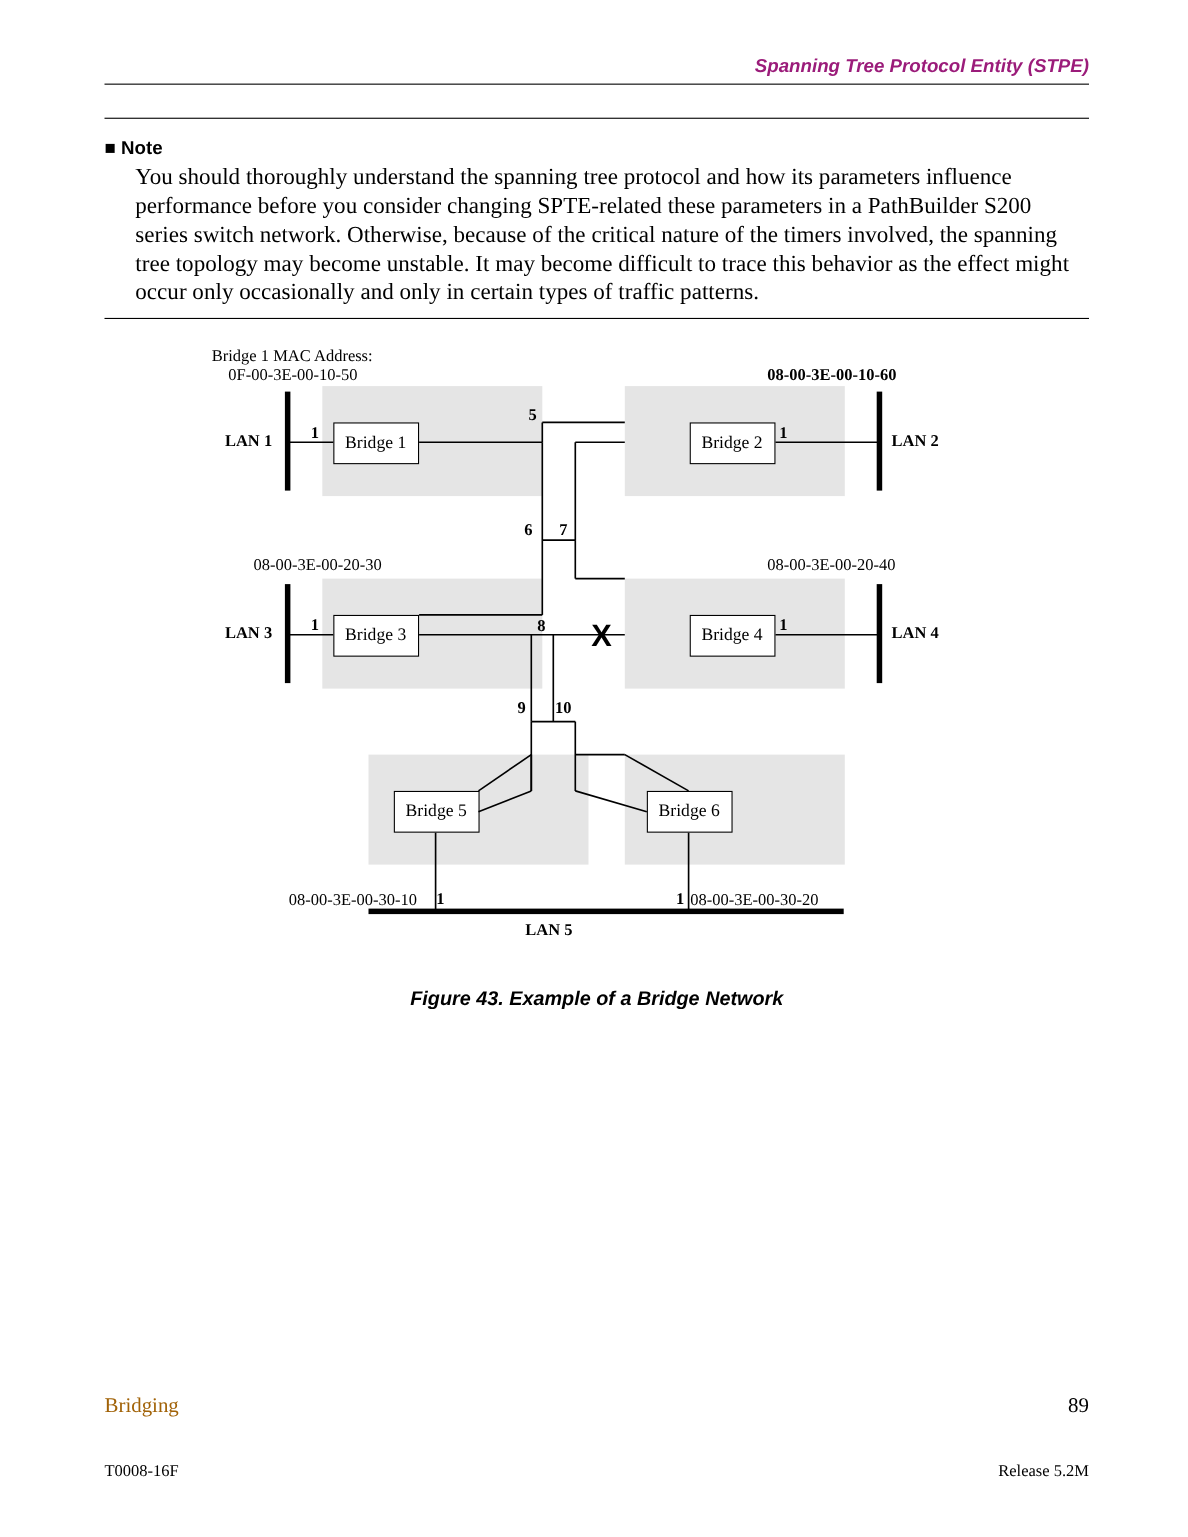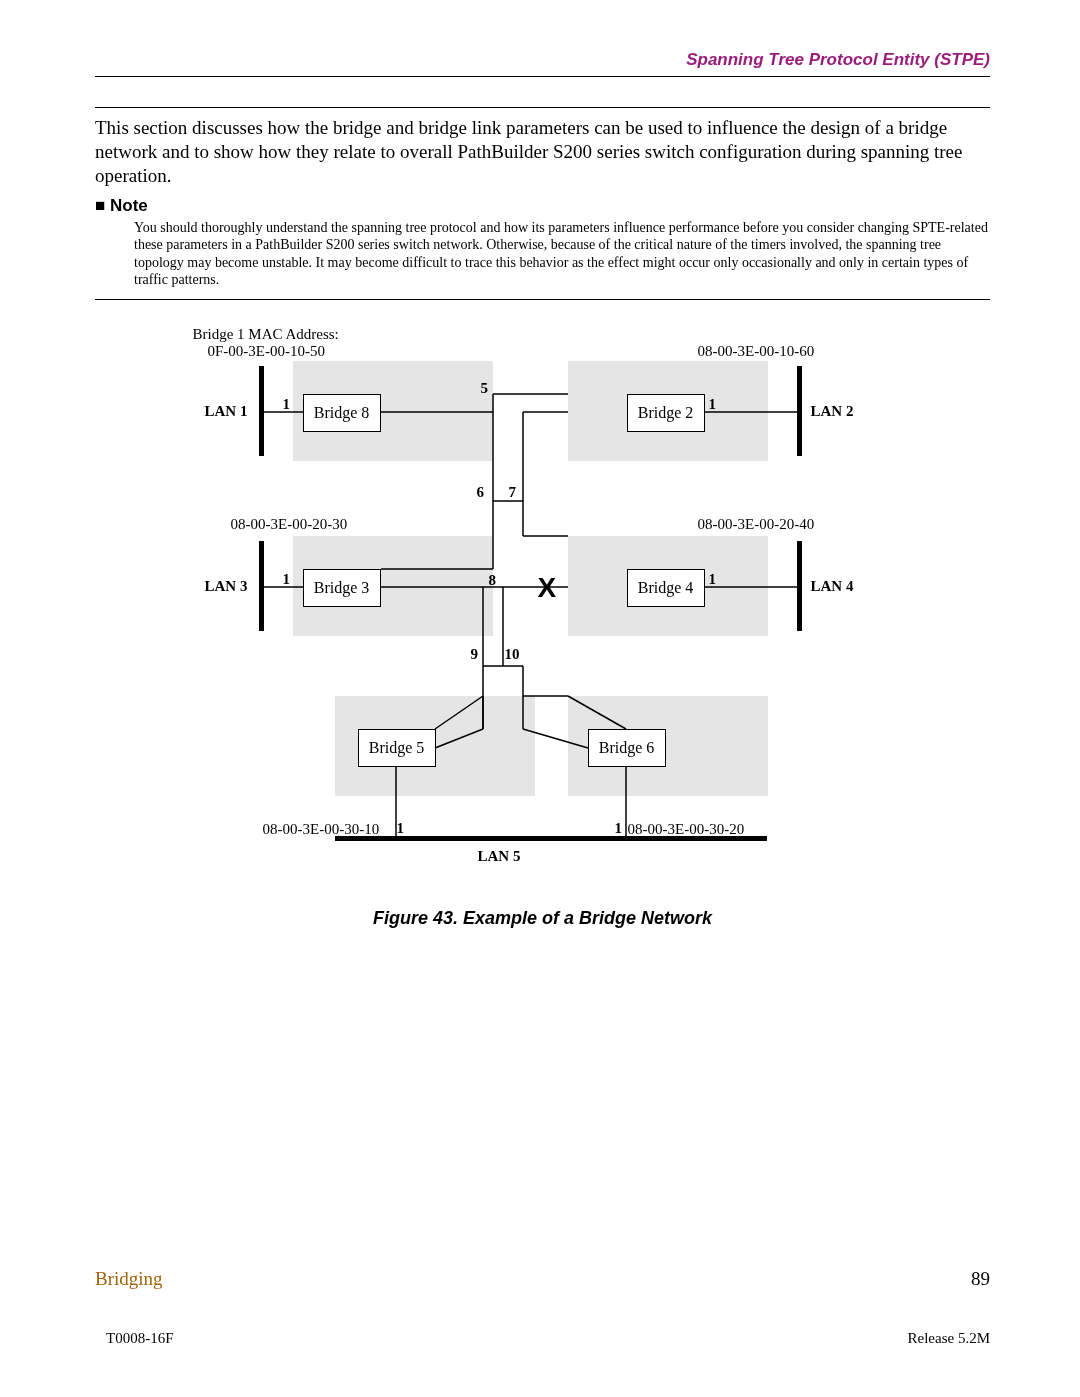--- a/index.html
+++ b/index.html
@@ -64,22 +64,22 @@
     line-height: 1.25;
   }
   .note-head {
     font-family: Arial, Helvetica, sans-serif;
     font-weight: bold;
     font-size: 17px;
     margin-top: 8px;
     margin-bottom: 2px;
   }
   .note-body {
-    margin-left: 39px;
-    font-size: 14px;
+    margin-left: 28px;
+    font-size: 21px;
     line-height: 1.25;
   }
   .caption {
     font-family: Arial, Helvetica, sans-serif;
     font-weight: bold;
     font-style: italic;
     font-size: 18px;
     text-align: center;
     margin-top: 12px;
   }
@@ -98,21 +98,20 @@
     color: #a16207;
     font-size: 19px;
   }
   .footer-pn {
     font-size: 19px;
   }
   .footer-line2 {
     display: flex;
     justify-content: space-between;
     font-size: 15px;
-    margin-left: 11px;
   }
 
   
   .diagram {
     position: relative;
     width: 720px;
     height: 570px;
     margin: 18px auto 0 auto;
     font-family: "Times New Roman", Times, serif;
   }
@@ -163,46 +162,45 @@
 <body>
 
 <div class="page">
   <div class="header">Spanning Tree Protocol Entity (STPE)</div>
   <hr class="hr-top">
 
   <hr class="hr-sec">
 
   <div class="row">
     <div class="body">
-      <div>This section discusses how the bridge and bridge link parameters can be used to influence the design of a bridge network and to show how they relate to overall PathBuilder S200 series switch configuration during spanning tree operation.</div>
       <div class="note-head">■ Note</div>
       <div class="note-body">You should thoroughly understand the spanning tree protocol and how its parameters influence performance before you consider changing SPTE-related these parameters in a PathBuilder S200 series switch network. Otherwise, because of the critical nature of the timers involved, the spanning tree topology may become unstable. It may become difficult to trace this behavior as the effect might occur only occasionally and only in certain types of traffic patterns.</div>
     </div>
   </div>
 
   <hr class="hr-sec" style="margin-top:10px;">
 
   <div class="row">
   </div>
 
   <div class="diagram">
 
     <div class="lbl" style="left:10px; top:0;">Bridge 1 MAC Address:</div>
     <div class="lbl" style="left:25px; top:17px;">0F-00-3E-00-10-50</div>
-    <div class="lbl" style="left:515px; top:17px;">08-00-3E-00-10-60</div>
+    <div class="lbl" style="left:515px; top:17px;font-weight:bold;">08-00-3E-00-10-60</div>
 
     <div class="gray" style="left:110px; top:35px; width:200px; height:100px;"></div>
     <div class="gray" style="left:385px; top:35px; width:200px; height:100px;"></div>
 
     <div class="lanbar" style="left:76px; top:40px; width:5px; height:90px;"></div>
     <div class="lanbar" style="left:614px; top:40px; width:5px; height:90px;"></div>
     <div class="lblb" style="left:22px; top:77px;">LAN 1</div>
     <div class="lblb" style="left:628px; top:77px;">LAN 2</div>
 
-    <div class="bridge" style="left:120px; top:68px;">Bridge 8</div>
+    <div class="bridge" style="left:120px; top:68px;">Bridge 1</div>
     <div class="bridge" style="left:444px; top:68px;">Bridge 2</div>
 
     <div class="lbl" style="left:48px; top:190px;">08-00-3E-00-20-30</div>
     <div class="lbl" style="left:515px; top:190px;">08-00-3E-00-20-40</div>
 
     <div class="gray" style="left:110px; top:210px; width:200px; height:100px;"></div>
     <div class="gray" style="left:385px; top:210px; width:200px; height:100px;"></div>
     <div class="lanbar" style="left:76px; top:215px; width:5px; height:90px;"></div>
     <div class="lanbar" style="left:614px; top:215px; width:5px; height:90px;"></div>
     <div class="lblb" style="left:22px; top:252px;">LAN 3</div>

